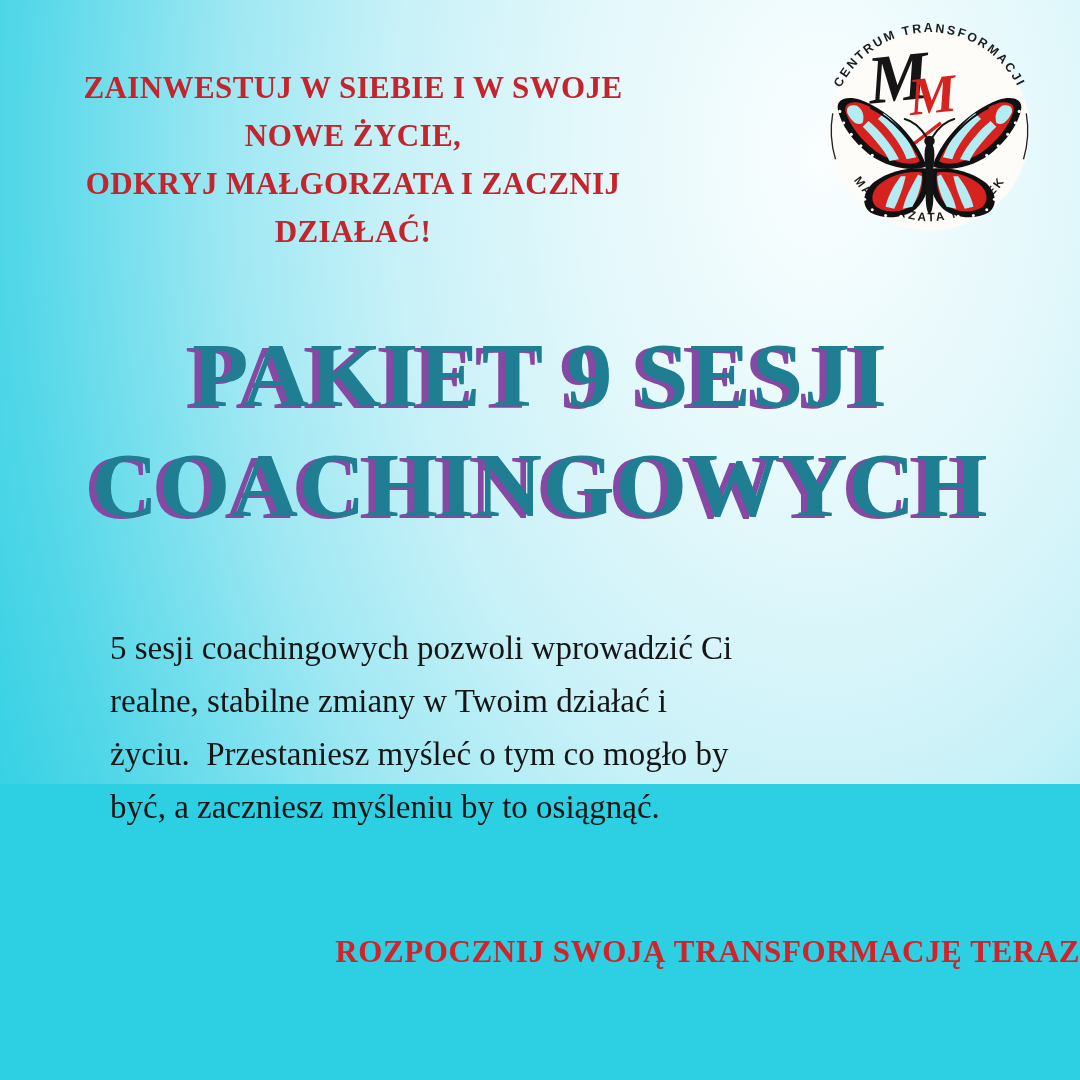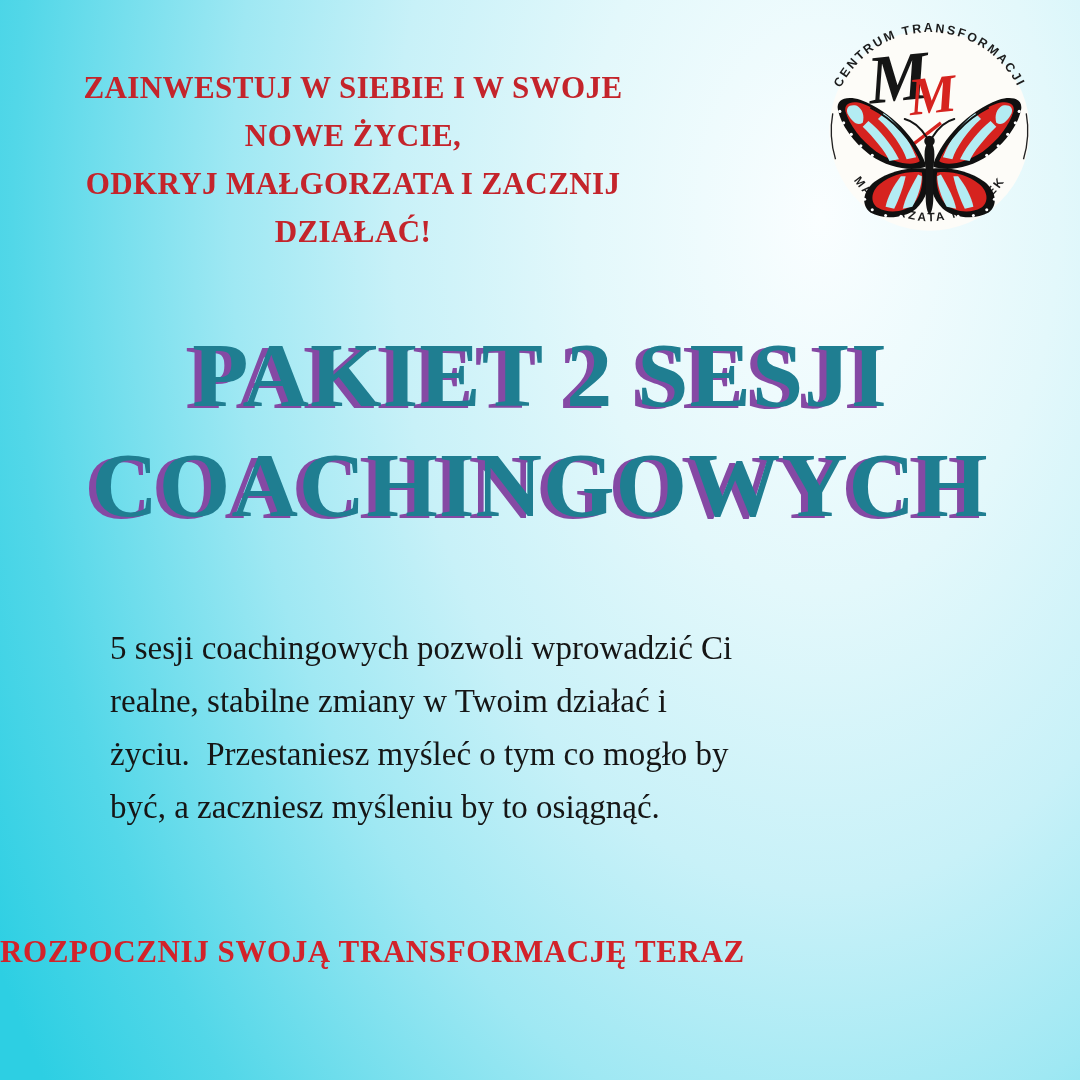--- a/index.html
+++ b/index.html
@@ -2,21 +2,21 @@
 <html><head>
 <meta charset="utf-8">
 <style>
   html,body{margin:0;padding:0;}
   body{
     width:1080px;height:1080px;overflow:hidden;
     font-family:"Liberation Serif", serif;
     background:#2dcfe3;
   }
   .poster{
-    position:relative;width:1080px;height:1080px;
+    position:relative;width:1080px;height:784px;
     background:radial-gradient(ellipse 950px 1500px at 76% 20%,
       #fafeff 0%, #e3f8fb 25%, #c8f1f8 45%, #9fe8f3 62%, #52d7e8 85%, #2dcfe3 100%);
   }
   
   .tagline{
     position:absolute;left:28px;top:64px;width:650px;
     text-align:center;color:#c4242b;
     font-weight:bold;font-size:31px;line-height:48px;letter-spacing:.4px;
   }
   
@@ -31,21 +31,21 @@
   
   .bodytext{
     position:absolute;left:110px;top:622px;width:860px;
     color:#161616;
     font-size:33px;line-height:53px;
   }
   .bodytext .line{white-space:pre-wrap;}
   
   .cta{
     position:absolute;left:0;top:930px;width:1080px;
-    text-align:left;color:#d2232a;font-weight:bold;
+    text-align:right;color:#d2232a;font-weight:bold;
     font-size:31px;line-height:44px;letter-spacing:.6px;
   }
   .logo-arc-text{
     font-family:"Liberation Sans", sans-serif;
     font-weight:600;fill:#1c1c1c;
   }
 </style>
 </head>
 <body>
 
@@ -113,21 +113,21 @@
 
         <path d="M120,132 C126,134 126,146 124,160 L124,190 C124,202 121,208 120,208 C119,208 116,202 116,190 L116,160 C114,146 114,134 120,132 Z" fill="#141414"></path>
         <circle cx="120" cy="131" r="5.5" fill="#141414"></circle>
         <path d="M117,127 C110,116 102,110 94,108" fill="none" stroke="#141414" stroke-width="2" stroke-linecap="round"></path>
         <path d="M123,127 C130,116 138,110 146,108" fill="none" stroke="#141414" stroke-width="2" stroke-linecap="round"></path>
       </g>
     </svg>
   </div>
 
   <div class="title">
-    <div>PAKIET 2 SESJI</div>
+    <div>PAKIET 9 SESJI</div>
     <div>COACHINGOWYCH</div>
   </div>
 
   <div class="bodytext">
     <div class="line">5 sesji coachingowych pozwoli wprowadzić Ci</div>
     <div class="line">realne, stabilne zmiany w Twoim działać i</div>
     <div class="line">życiu.  Przestaniesz myśleć o tym co mogło by</div>
     <div class="line">być, a zaczniesz myśleniu by to osiągnąć.</div>
   </div>
 

